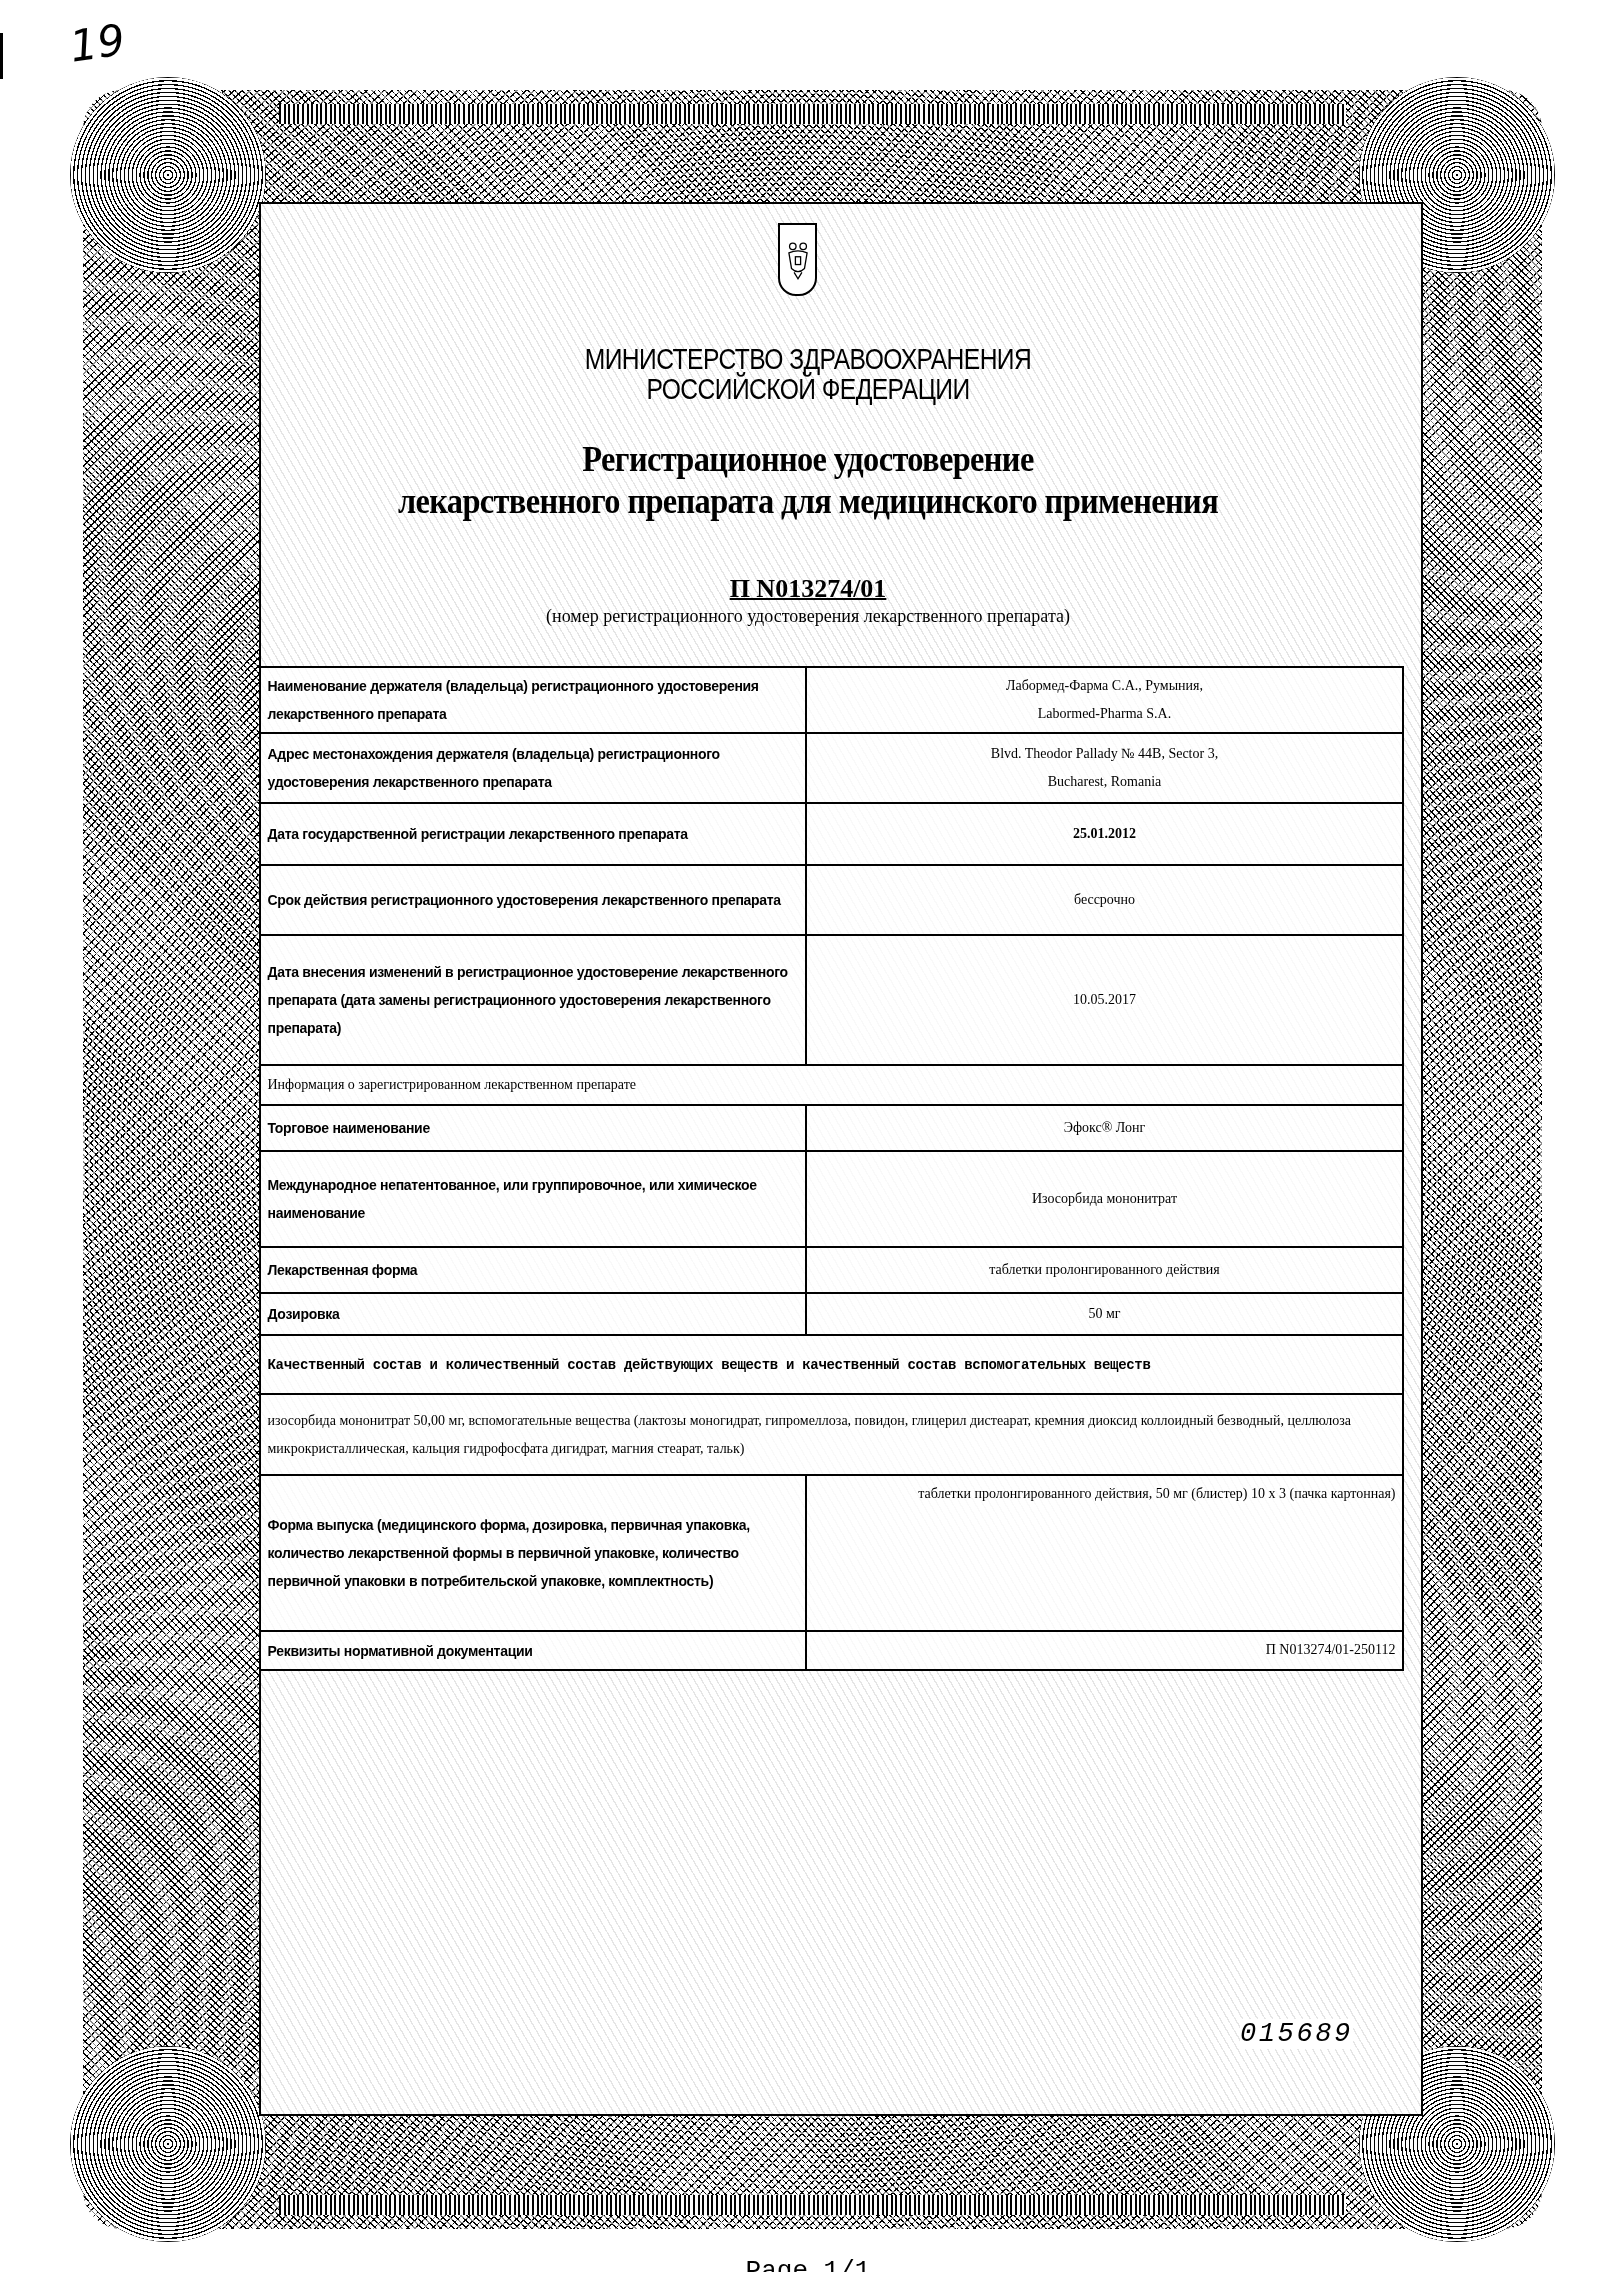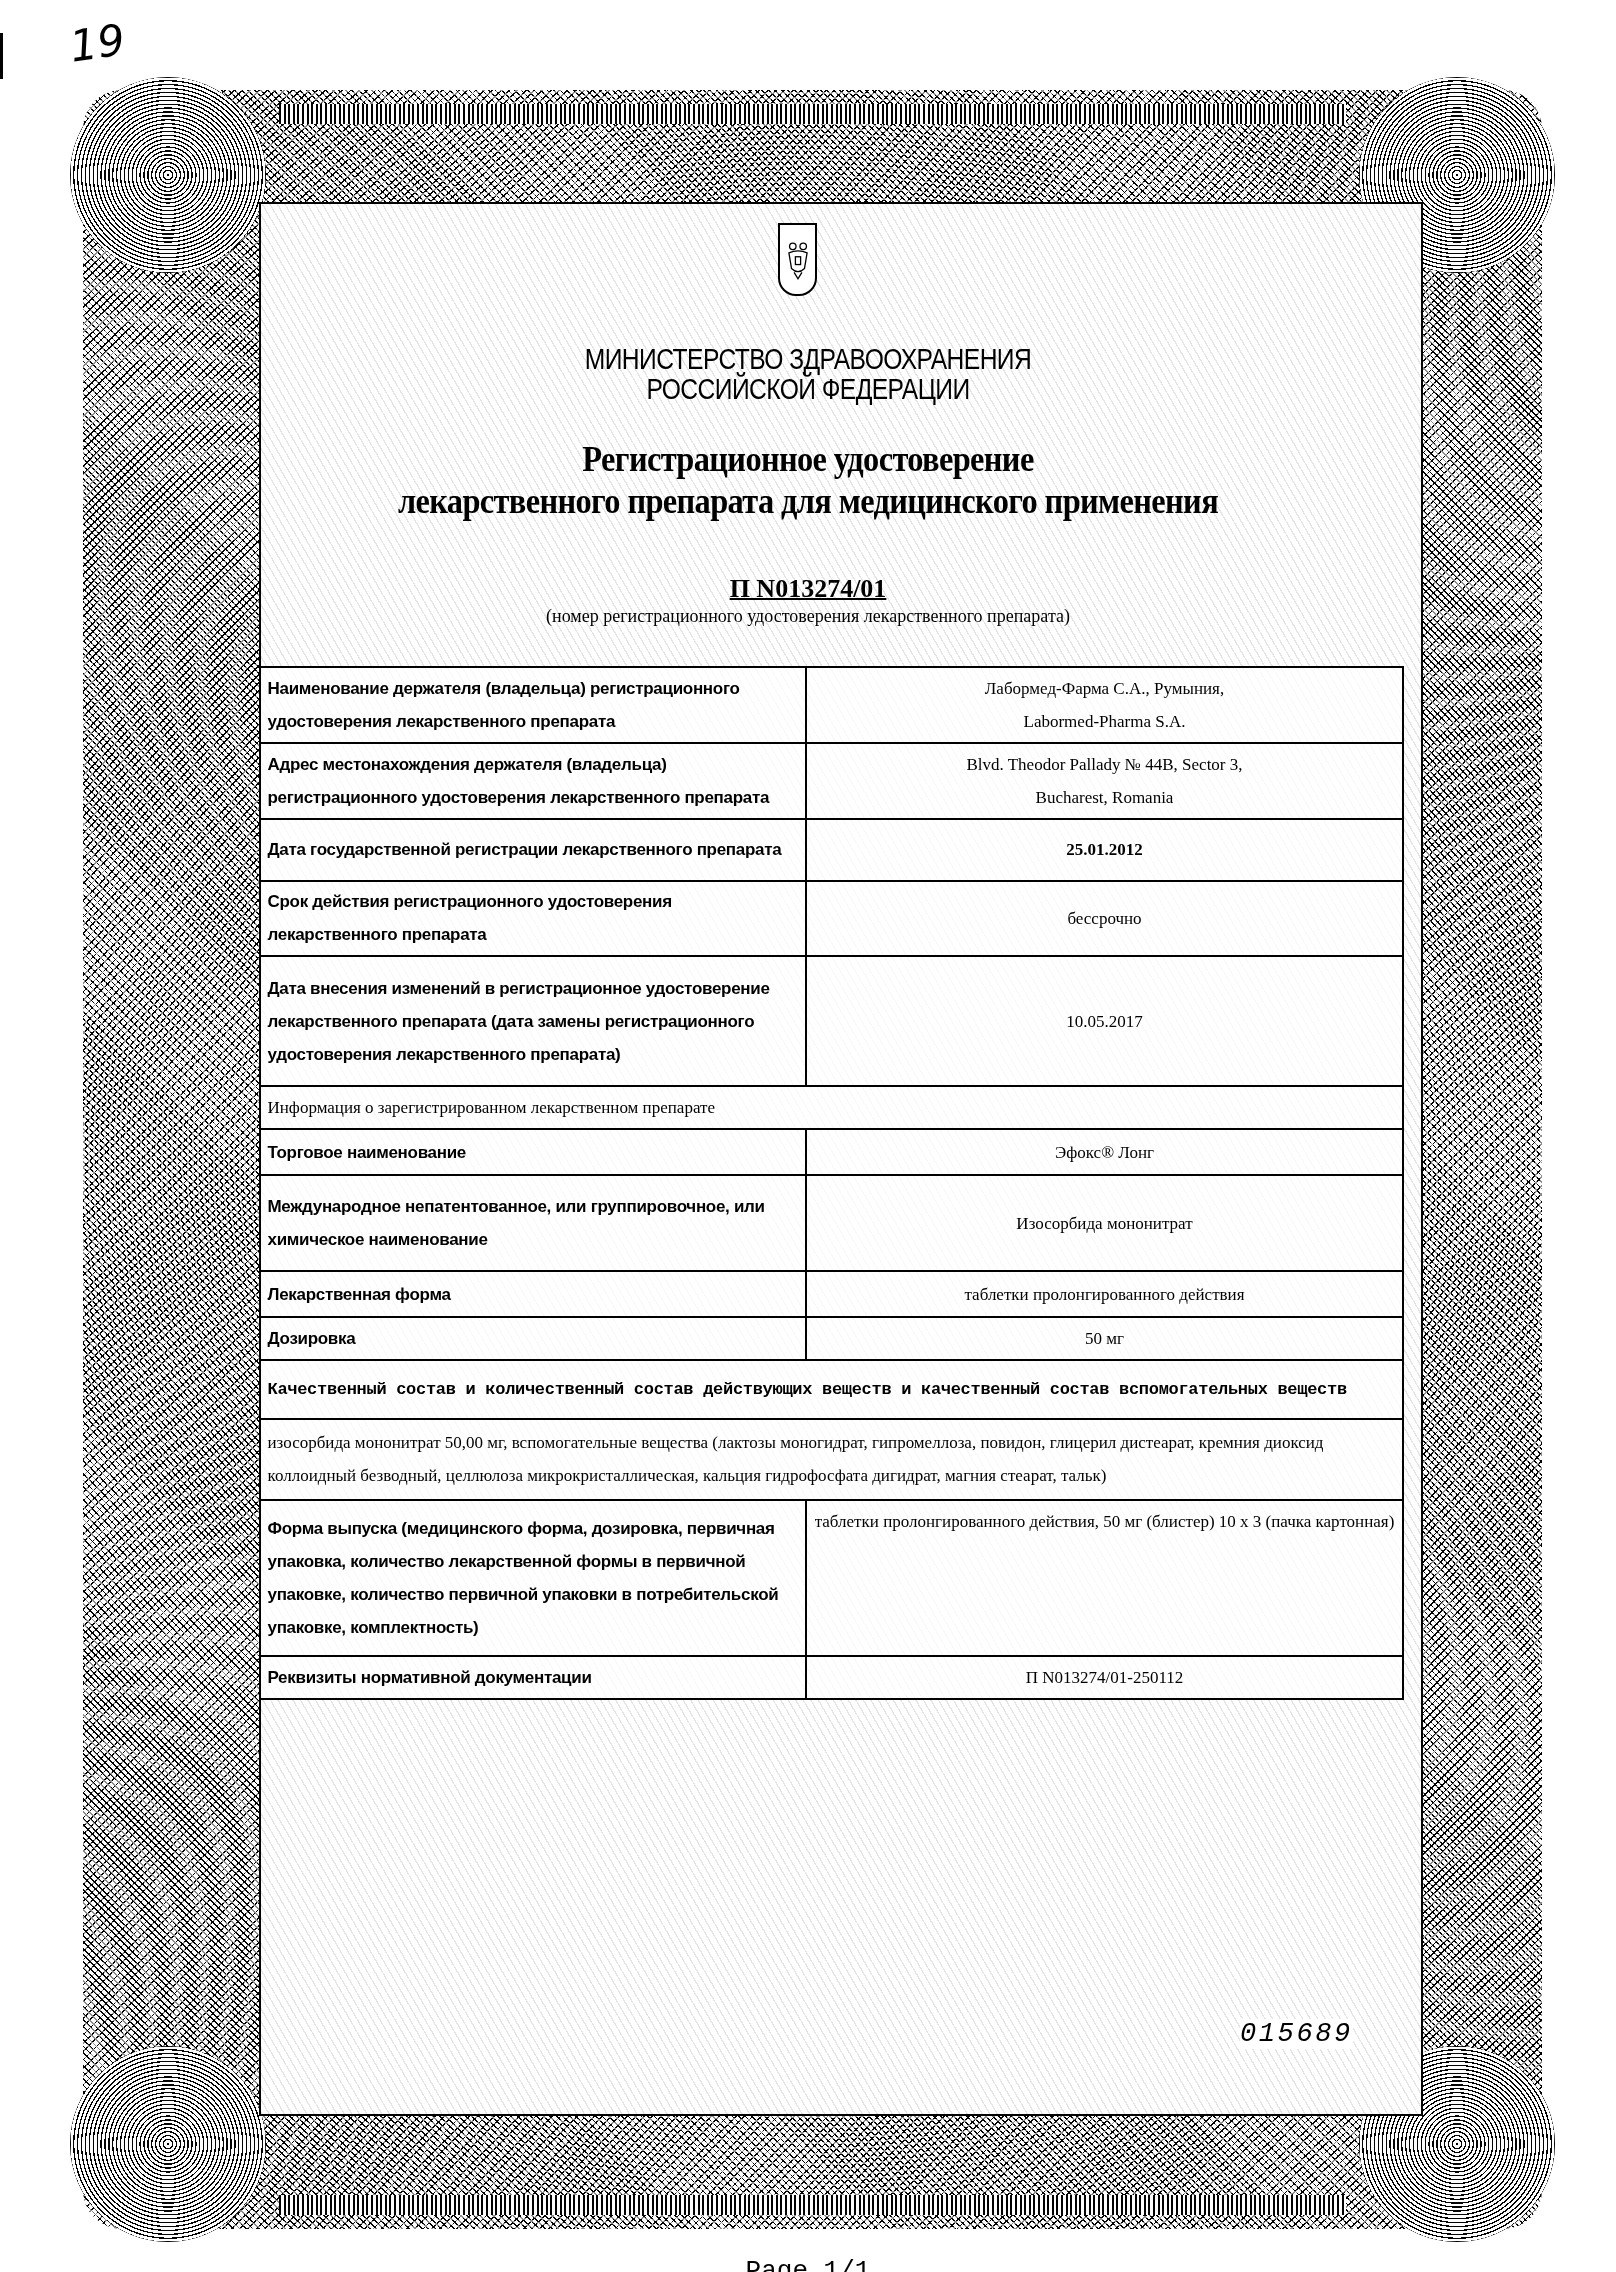--- a/index.html
+++ b/index.html
@@ -46,27 +46,27 @@
     font-weight:bold; font-size:36px; letter-spacing:-0.7px; transform:scaleX(.9); }
   .title.l1 { top:438px; } .title.l2 { top:480px; }
 
   .regnum { position:absolute; left:0; width:1616px; top:574px; text-align:center;
     font-weight:bold; font-size:26px; }
   .regnum span { text-decoration:underline; text-decoration-thickness:2px; }
   .regnum-caption { position:absolute; left:0; width:1616px; top:606px; text-align:center;
     font-size:18px; }
 
   table.cert { position:absolute; left:259px; top:666px; width:1145px;
-    border-collapse:collapse; font-size:17px; line-height:33px; }
+    border-collapse:collapse; font-size:14px; line-height:28px; }
   table.cert td { border:2.6px solid #000; padding:3.9px 6.5px; vertical-align:middle;
     background:rgba(255,255,255,.78); }
   td.lbl { width:531px; font-weight:bold; font-family:"Liberation Sans Narrow","Liberation Sans",sans-serif;
     letter-spacing:-0.3px; }
   td.val { text-align:center; }
-  td.val.left { text-align:center; vertical-align:top; }
+  td.val.left { text-align:right; vertical-align:top; }
   td.section { text-align:left; }
   td.full-lbl { font-weight:bold; font-family:Liberation Mono, monospace; letter-spacing:-0.3px; }
   td.full-val { }
 
   .serial { position:absolute; left:1240px; top:2019px; font-family:"Liberation Mono","DejaVu Sans Mono",monospace;
     font-size:27px; letter-spacing:2.6px; background:#fff;font-style:italic; }
 
   .page-footer { position:absolute; left:0; width:1616px; top:2256px; text-align:center;
     font-family:"Liberation Mono","DejaVu Sans Mono",monospace; font-size:26px; }
 </style>

